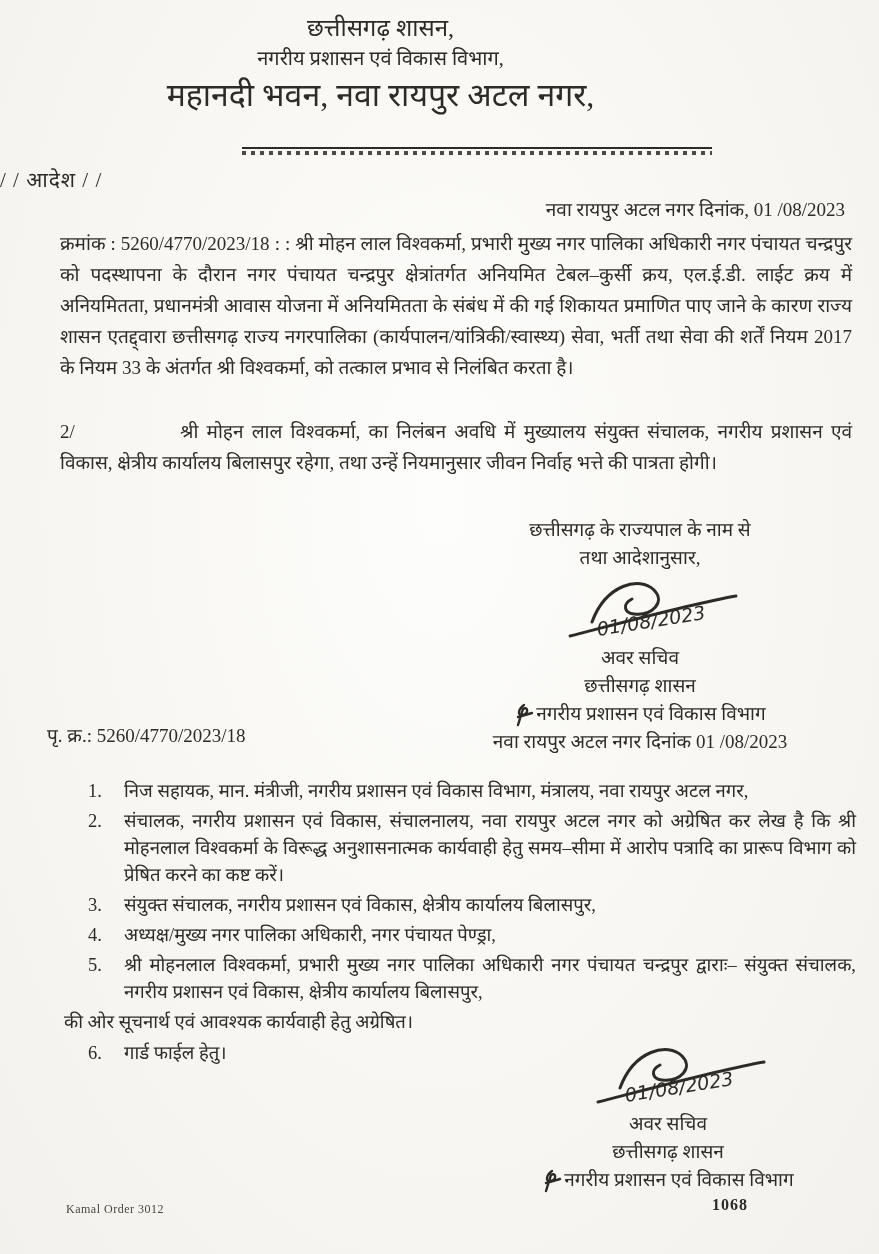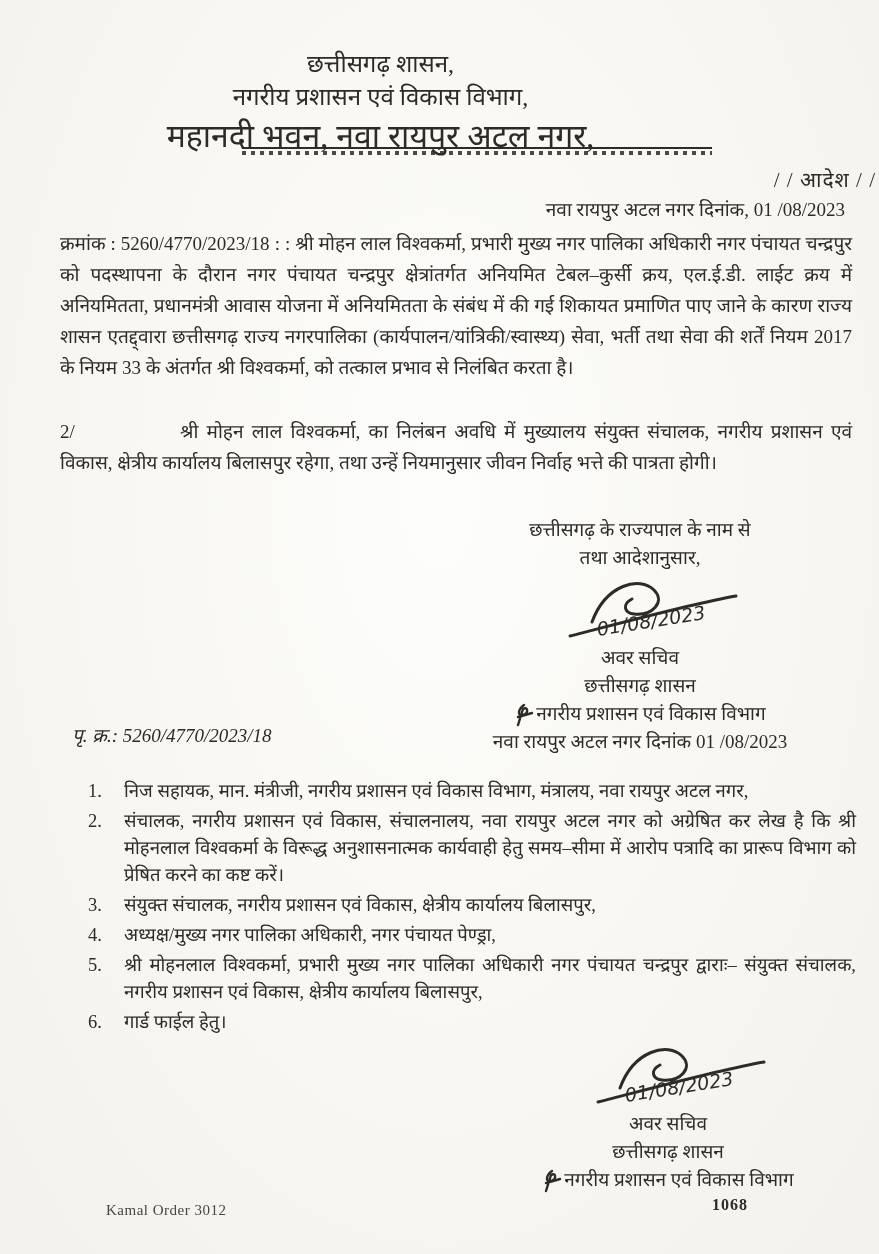--- a/index.html
+++ b/index.html
@@ -12,58 +12,58 @@
   body{
     position:relative;
     background:var(--paper);
     background-image:radial-gradient(ellipse at 50% 40%, rgba(255,255,255,.6), rgba(0,0,0,.035));
     color:var(--ink);
     font-family:"Liberation Serif","DejaVu Serif",serif;
     overflow:hidden;
   }
   .abs{position:absolute;}
   
-  .letterhead{top:12px;left:0;width:761px;text-align:center;line-height:1.38;margin-top:36px;}
+  .letterhead{top:12px;left:0;width:761px;text-align:center;line-height:1.38;}
   .lh1{font-size:24px;}
-  .lh2{font-size:24px;}
+  .lh2{font-size:20px;}
   .lh3{font-size:23px;}
   .lh4{font-size:32px;}
   .divider{top:147px;left:242px;width:470px;height:8px;border-top:2px solid var(--ink);}
   .divider::after{
     content:"";display:block;margin-top:2px;height:4px;
     background-image:repeating-linear-gradient(90deg,var(--ink) 0 4px,transparent 4px 9px);
     opacity:.85;
   }
-  .order-heading{top:165px;left:0;width:876px;text-align:right;font-size:21px;letter-spacing:1px;}
+  .order-heading{top:165px;left:0;width:876px;text-align:left;font-size:21px;letter-spacing:1px;}
   .top-date{top:196px;right:34px;font-size:19px;}
   
   .para{left:60px;width:792px;font-size:19px;line-height:31px;text-align:justify;}
   .para1{top:228px;}
   .para2{top:416px;}
   .para2 .pnum{display:inline-block;min-width:28px;}
   .para2 .pgap{display:inline-block;width:92px;}
   
   .signblock{text-align:center;font-size:19px;line-height:28px;margin-top:16px;}
   .sign1{top:500px;left:428px;width:424px;}
   .sign2{top:1022px;left:468px;width:400px;}
   .sig-svg{display:block;margin:2px auto -2px auto;}
   .sig-svg path{fill:none;stroke:var(--ink);stroke-width:3;stroke-linecap:round;}
   .sig-svg text{fill:var(--ink);font-family:"DejaVu Sans",sans-serif;font-style:italic;font-size:19px;}
   .dept-line{white-space:nowrap;}
   .paraph{display:inline-block;vertical-align:-7px;margin-right:2px;}
   .paraph path{fill:none;stroke:var(--ink);stroke-width:2.4;stroke-linecap:round;}
   .sign-date-line{font-size:19px;}
   
-  .ref-left{top:722px;left:72px;font-size:19px;line-height:27px;font-style:italic;}
+  .ref-left{top:722px;left:47px;font-size:19px;line-height:27px;}
   .copies{top:778px;left:62px;width:794px;font-size:18.5px;line-height:27px;}
   .copy-row{display:grid;grid-template-columns:62px 1fr;margin-bottom:3px;text-align:justify;}
   .copy-row .num{padding-left:26px;}
   .copies .note{margin:2px 0 4px 2px;}
   
-  .footer-code{top:1202px;left:66px;font-size:15px;color:var(--ink-soft);letter-spacing:.5px;filter:blur(.3px);margin-left:40px;}
+  .footer-code{top:1202px;left:66px;font-size:12px;color:var(--ink-soft);letter-spacing:.5px;filter:blur(.3px);}
   .footer-page{top:1196px;left:712px;font-size:16px;font-weight:bold;letter-spacing:1px;}
 </style>
 </head>
 <body>
 
 <header class="abs letterhead">
   <div class="lh1">छत्तीसगढ़ शासन,</div>
   <div class="lh2">नगरीय प्रशासन एवं विकास विभाग,</div>
   <div class="lh4">महानदी भवन, नवा रायपुर अटल नगर,</div>
 </header>
@@ -109,20 +109,21 @@
     <span class="txt">संयुक्त संचालक, नगरीय प्रशासन एवं विकास, क्षेत्रीय कार्यालय बिलासपुर,</span>
   </div>
   <div class="copy-row">
     <span class="num">4.</span>
     <span class="txt">अध्यक्ष/मुख्य नगर पालिका अधिकारी, नगर पंचायत पेण्ड्रा,</span>
   </div>
   <div class="copy-row">
     <span class="num">5.</span>
     <span class="txt">श्री मोहनलाल विश्वकर्मा, प्रभारी मुख्य नगर पालिका अधिकारी नगर पंचायत चन्द्रपुर द्वाराः– संयुक्त संचालक, नगरीय प्रशासन एवं विकास, क्षेत्रीय कार्यालय बिलासपुर,</span>
   </div>
+  <div class="note">की ओर सूचनार्थ एवं आवश्यक कार्यवाही हेतु अग्रेषित।</div>
   <div class="copy-row">
     <span class="num">6.</span>
     <span class="txt">गार्ड फाईल हेतु।</span>
   </div>
 </section>
 
 <section class="abs signblock sign2">
   <svg class="sig-svg" width="200" height="72" viewBox="0 0 200 72">
     <path d="M52 48 C 66 10, 100 2, 114 16 C 126 28, 112 42, 94 40 C 84 39, 82 30, 92 25"></path>
     <path d="M30 62 C 70 52, 150 30, 196 22"></path>

